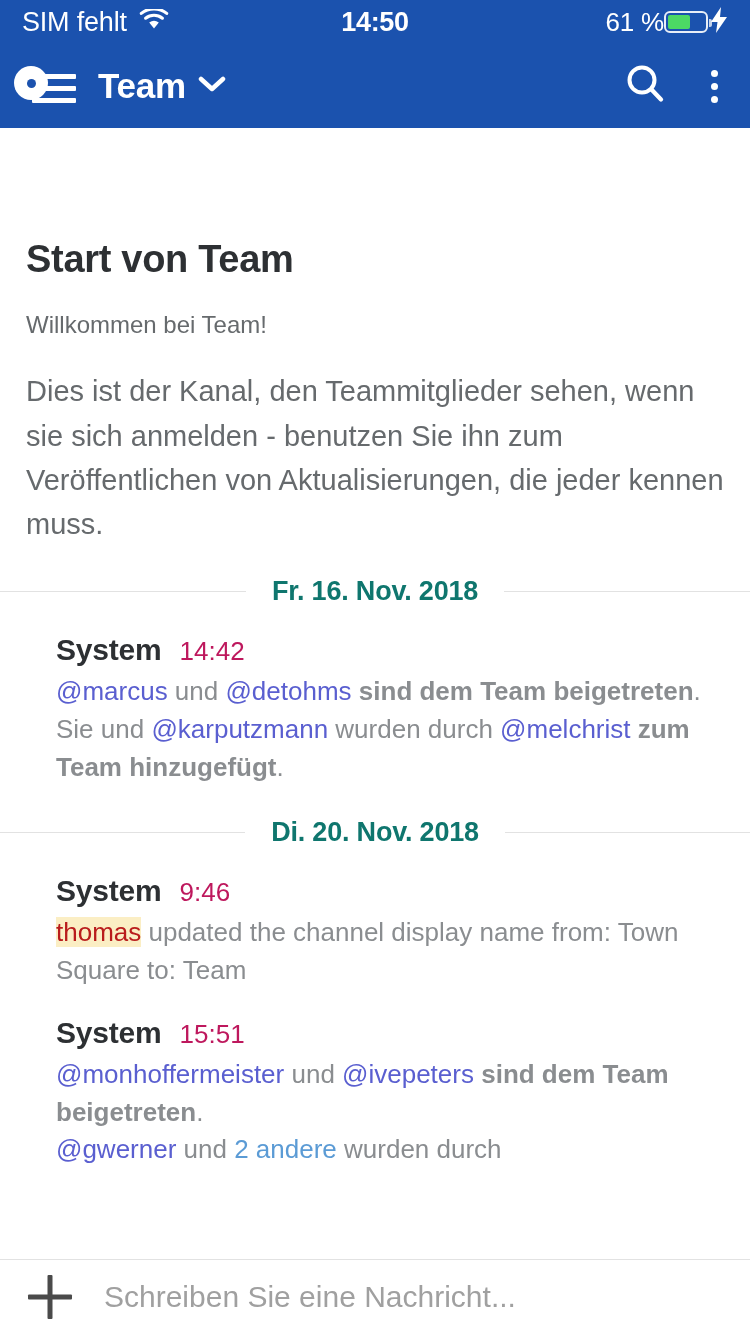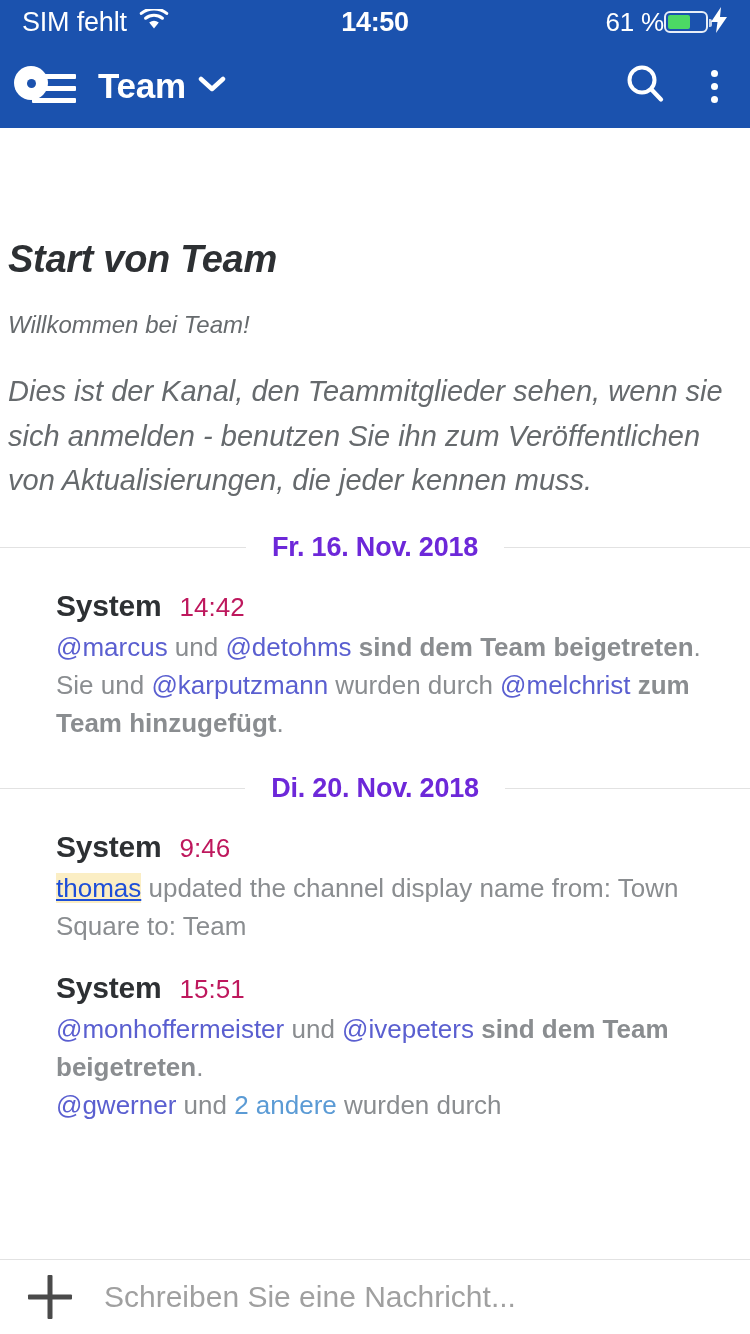--- a/index.html
+++ b/index.html
@@ -175,22 +175,21 @@
     position: absolute;
     top: 128px;
     left: 0;
     right: 0;
     bottom: 84px;
     background: #ffffff;
     overflow: hidden;
   }
 
   .intro {
-    padding: 110px 26px 0 8px;
-    font-style: italic;
+    padding: 110px 26px 0 26px;
   }
   .intro-title {
     font-size: 38px;
     font-weight: bold;
     color: #2d3033;
     letter-spacing: -0.3px;
     margin-bottom: 26px;
   }
   .intro-line {
     font-size: 24px;
@@ -212,21 +211,21 @@
     padding: 0;
   }
   .date-divider .rule {
     flex: 1;
     height: 1px;
     background: #e2e2e2;
   }
   .date-divider .date-label {
     font-size: 27px;
     font-weight: bold;
-    color: #6d28d9;
+    color: #0f766e;
     padding: 0 26px;
     white-space: nowrap;
     letter-spacing: -0.2px;
   }
 
   
   .message {
     padding: 26px 24px 0 56px;
   }
   .msg-head {
@@ -256,22 +255,21 @@
     color: #8a8d90;
   }
   .mention {
     color: #5a5fd0;
   }
   .link-other {
     color: #5b9bd5;
   }
   .highlight {
     background: #fbeec4;
-    color: #1d4ed8;
-    text-decoration: underline;
+    color: #b91c1c;
   }
 
   
   .input-bar {
     position: absolute;
     left: 0;
     right: 0;
     bottom: 0;
     height: 75px;
     background: #ffffff;

